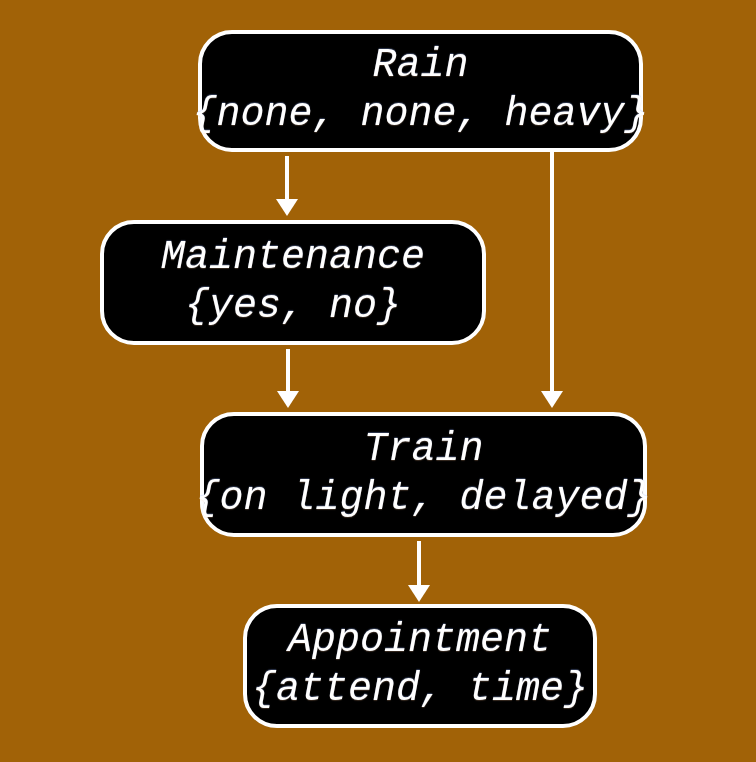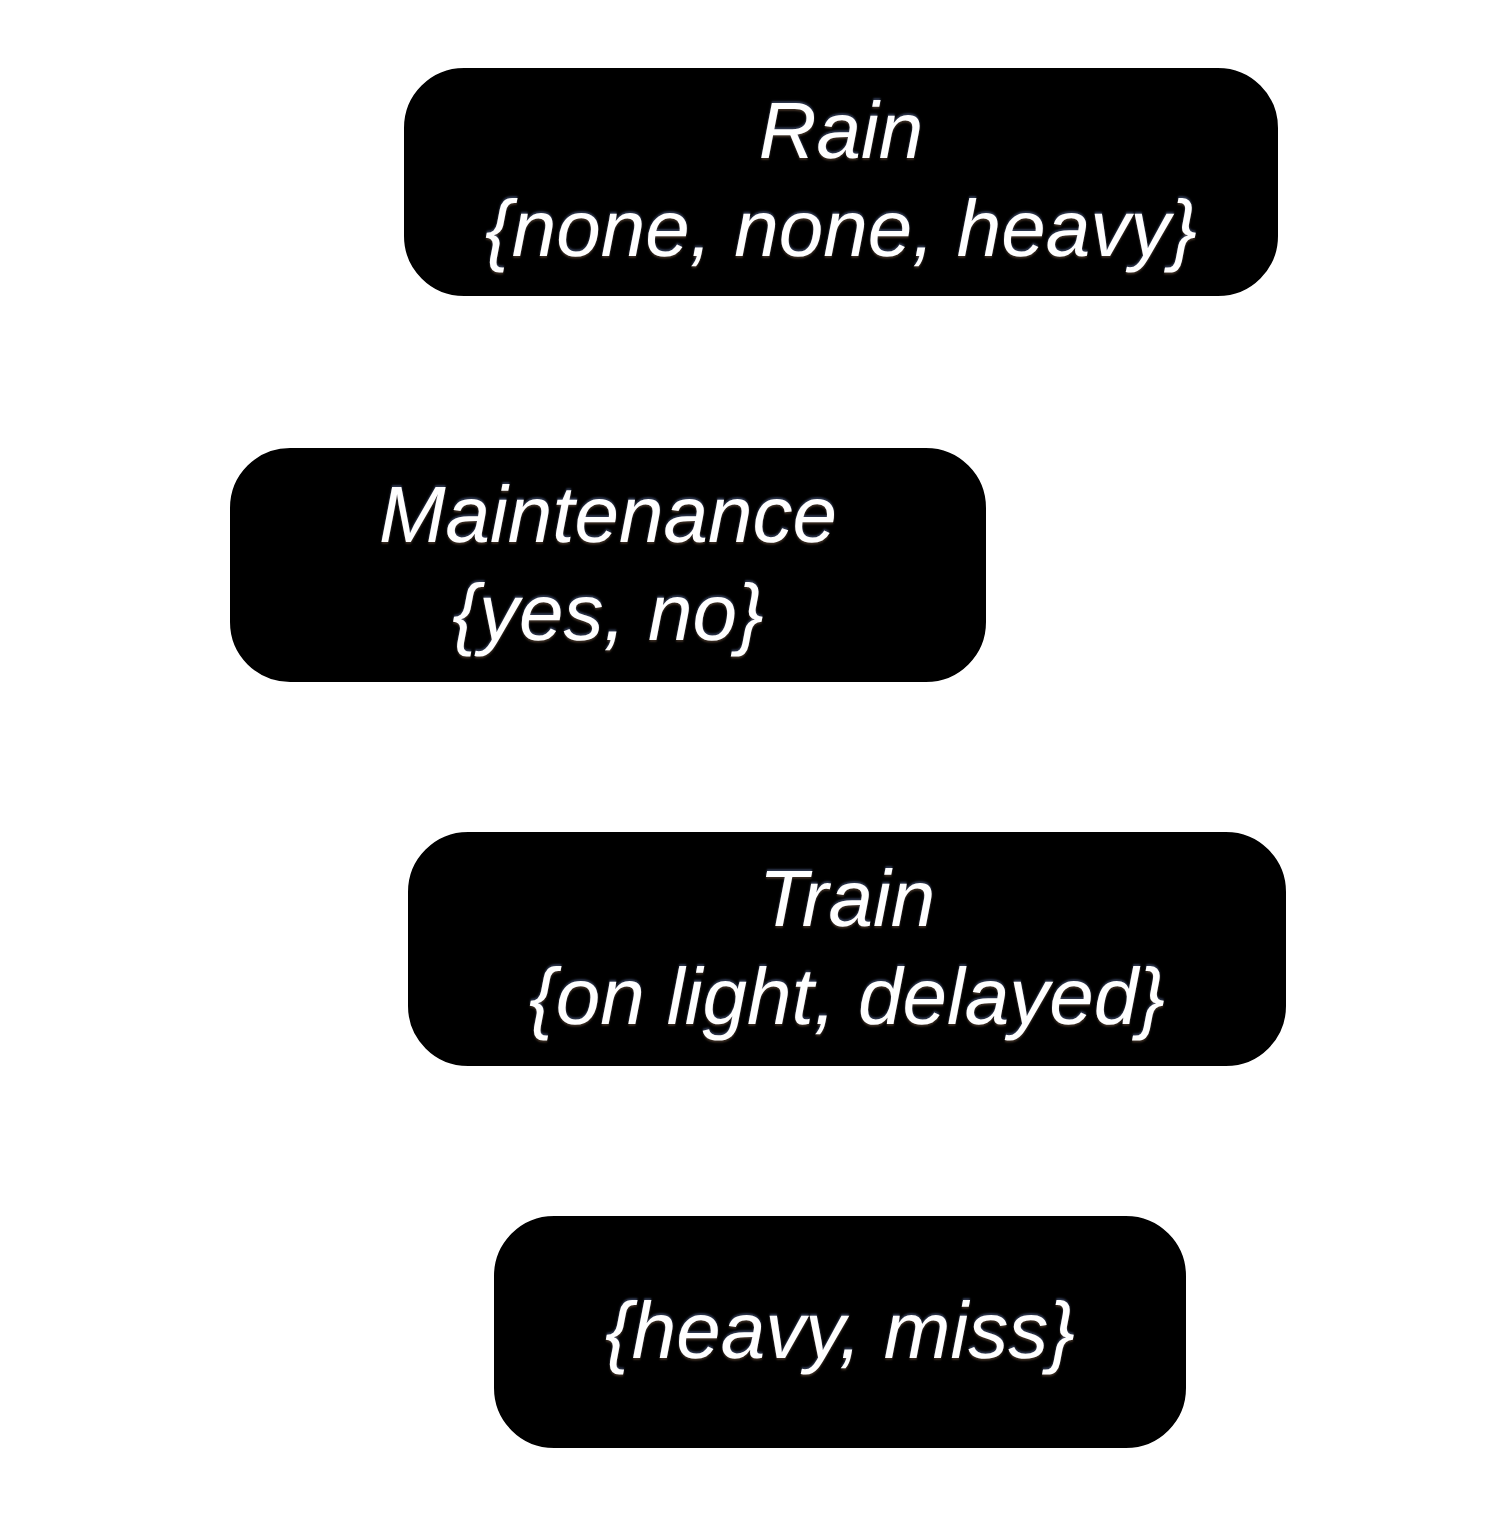--- a/index.html
+++ b/index.html
@@ -1,18 +1,18 @@
 <!DOCTYPE html>
 <html><head>
 <meta charset="utf-8">
 <style>
   html,body{margin:0;padding:0;background:#000;}
   .canvas{
-    position:relative;width:756px;height:762px;background:#ffffff;
-    overflow:hidden;font-family:Liberation Sans, sans-serif;
+    position:relative;width:756px;height:762px;background:#a16207;
+    overflow:hidden;font-family:Liberation Mono, monospace;
   }
   .node{
     position:absolute;box-sizing:border-box;
     border:4px solid #ffffff;border-radius:34px;
     display:flex;flex-direction:column;align-items:center;justify-content:center;
     color:#ffffff;font-style:italic;font-size:40px;line-height:1.22;
     background:#000000;
   }
   .node-label,.node-domain{
     white-space:nowrap;
@@ -33,32 +33,33 @@
 </head>
 <body>
 
 <div class="canvas">
 
   <div class="node" style="left:198px;top:30px;width:445px;height:122px;">
     <div class="node-label">Rain</div>
     <div class="node-domain">{none, none, heavy}</div>
   </div>
 
-  <div class="node" style="left:111px;top:220px;width:386px;height:125px;text-align:center;">
+  <div class="node" style="left:100px;top:220px;width:386px;height:125px;text-align:center;">
     <div class="node-label">Maintenance</div>
     <div class="node-domain">{yes, no}</div>
   </div>
 
   <div class="node" style="left:200px;top:412px;width:447px;height:125px;align-items:center;">
     <div class="node-label">Train</div>
     <div class="node-domain">{on light, delayed}</div>
   </div>
 
   <div class="node" style="left:243px;top:604px;width:354px;height:124px;">
-    <div class="node-domain">{heavy, miss}</div>
+    <div class="node-label">Appointment</div>
+    <div class="node-domain">{attend, time}</div>
   </div>
 
   <div class="arrow" style="left:275px;top:156px;width:24px;height:60px;">
     <div class="line"></div>
     <div class="head"></div>
   </div>
 
   <div class="arrow" style="left:540px;top:152px;width:24px;height:256px;">
     <div class="line"></div>
     <div class="head"></div>

